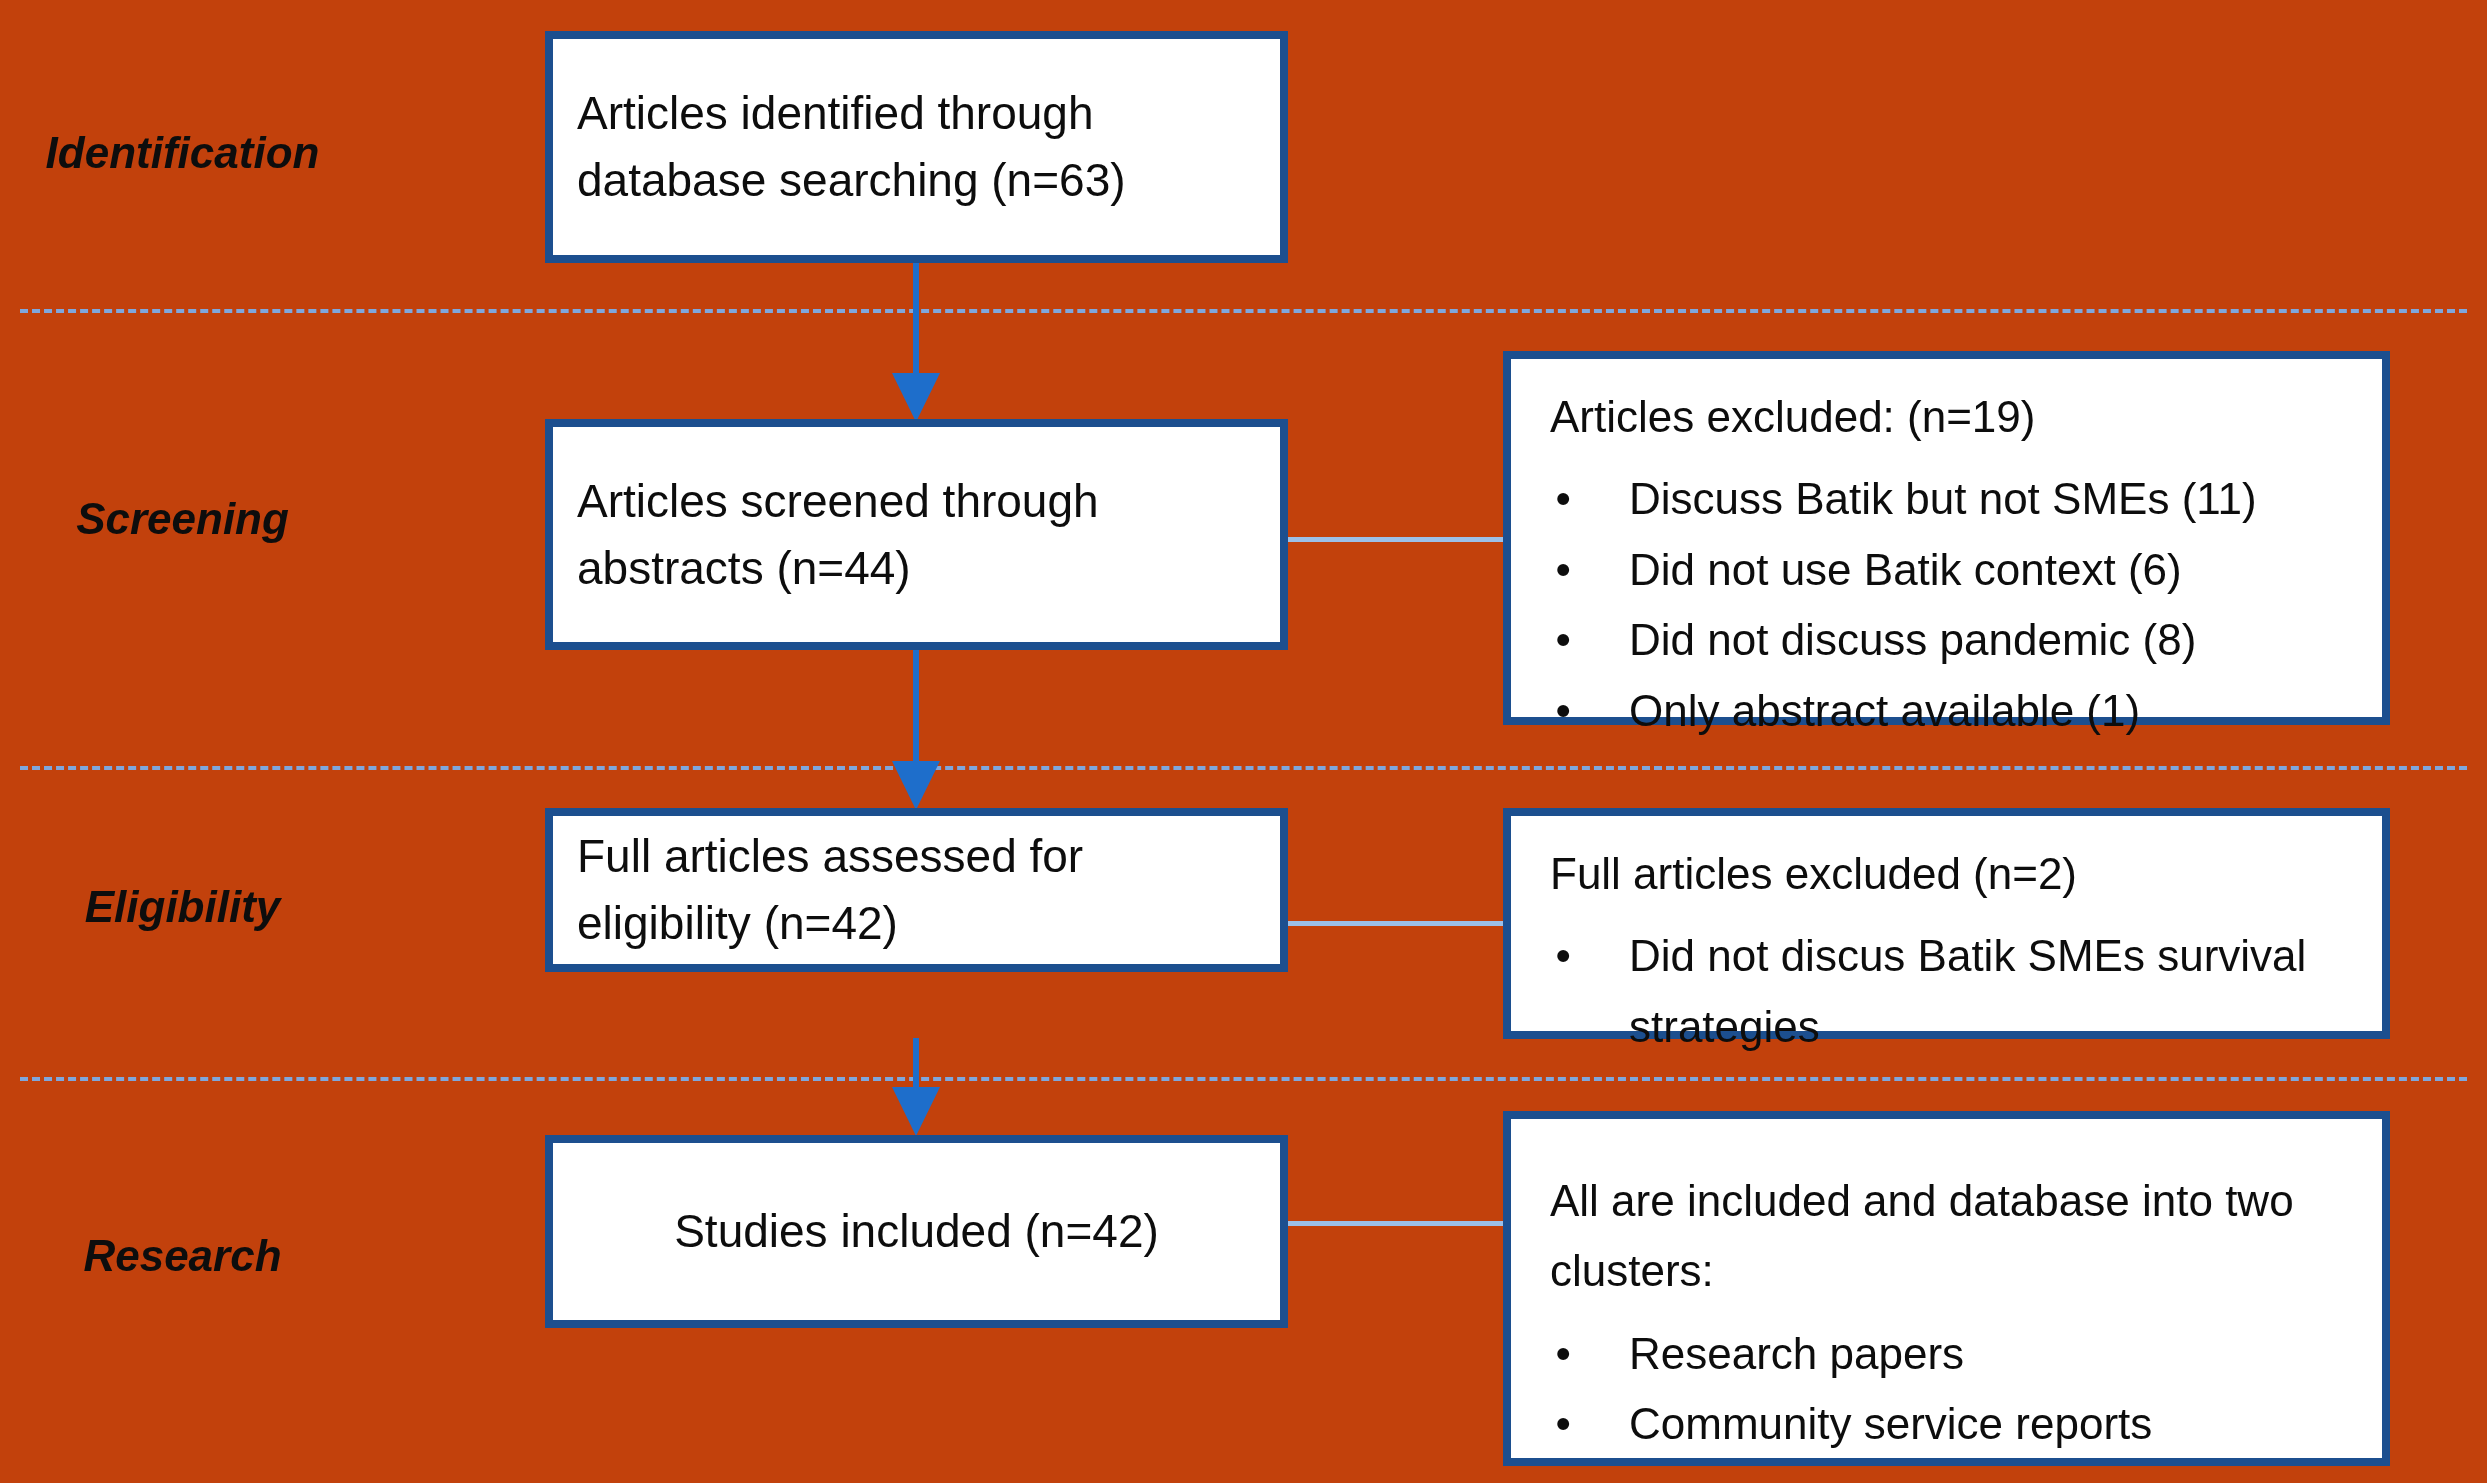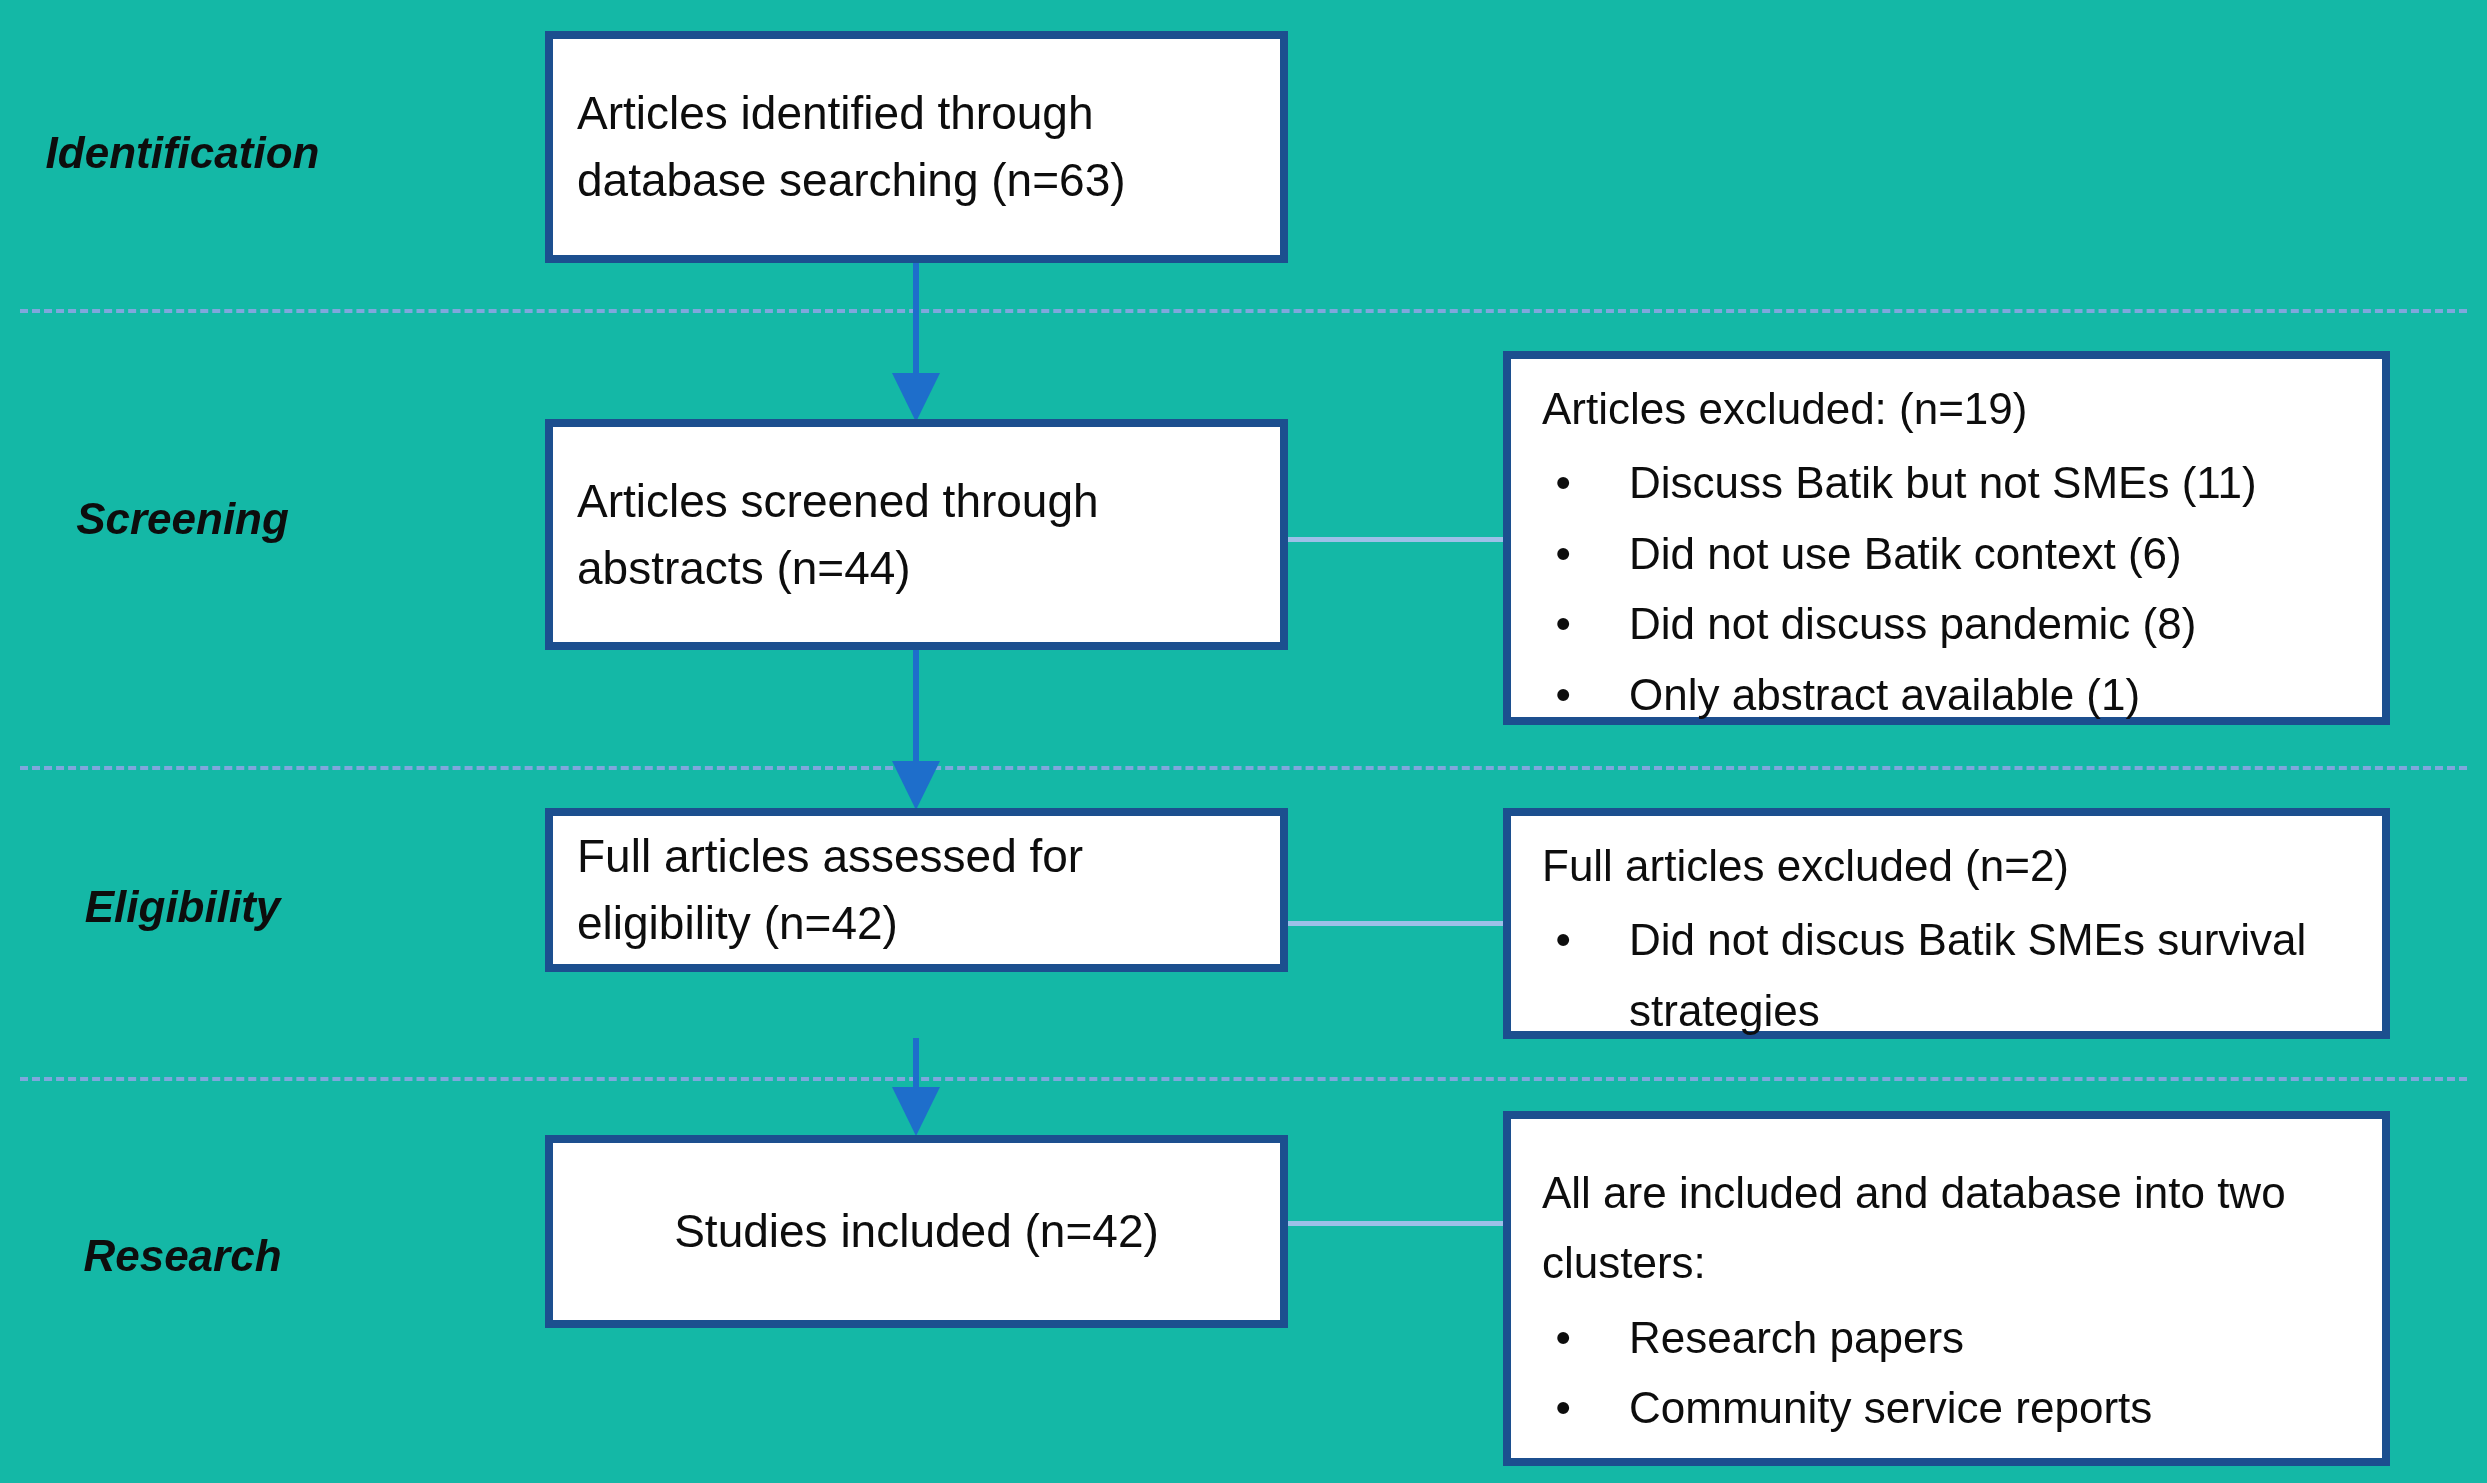--- a/index.html
+++ b/index.html
@@ -7,21 +7,21 @@
     --arrow-blue:#1e6ecb;
     --dashed-blue:#7fa7dd;
     --connector-blue:#9cc0e8;
     --text-black:#0d0d0d;
   }
   html,body{margin:0;padding:0;background:#ffffff;}
   #canvas{
     position:relative;
     width:2487px;
     height:1484px;
-    background:#14b8a6;
+    background:#c2410c;
     font-family:"Liberation Sans", sans-serif;
     color:var(--text-black);
     overflow:hidden;
   }
   
   .stage-label{
     position:absolute;
     left:24px;
     width:317px;
     text-align:center;
@@ -53,21 +53,21 @@
     position:absolute;
     left:1503px;
     width:887px;
     box-sizing:border-box;
     border:8px solid var(--border-blue);
     background:#ffffff;
     font-size:44px;
     line-height:1.6;
     padding:11px 24px 0 27px;
   }
-  .side-box .side-title{margin:4px;}
+  .side-box .side-title{margin:12px;}
   .side-box ul{
     list-style:none;
     margin:0;
     padding:0;
   }
   .side-box li{
     position:relative;
     padding-left:91px;
   }
   .side-box li::before{

